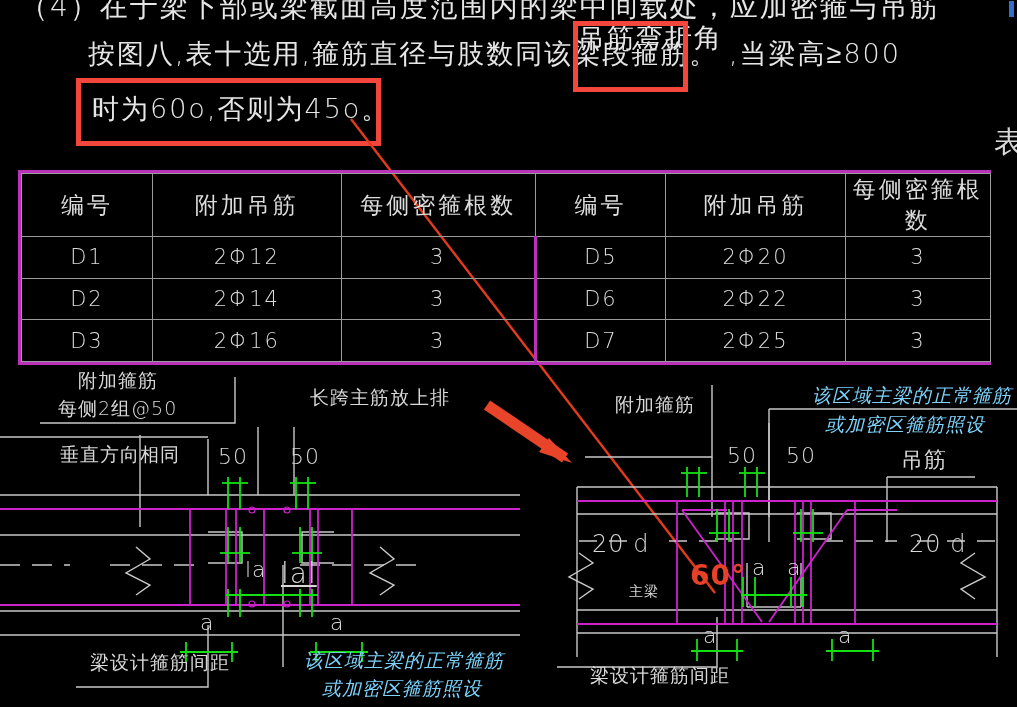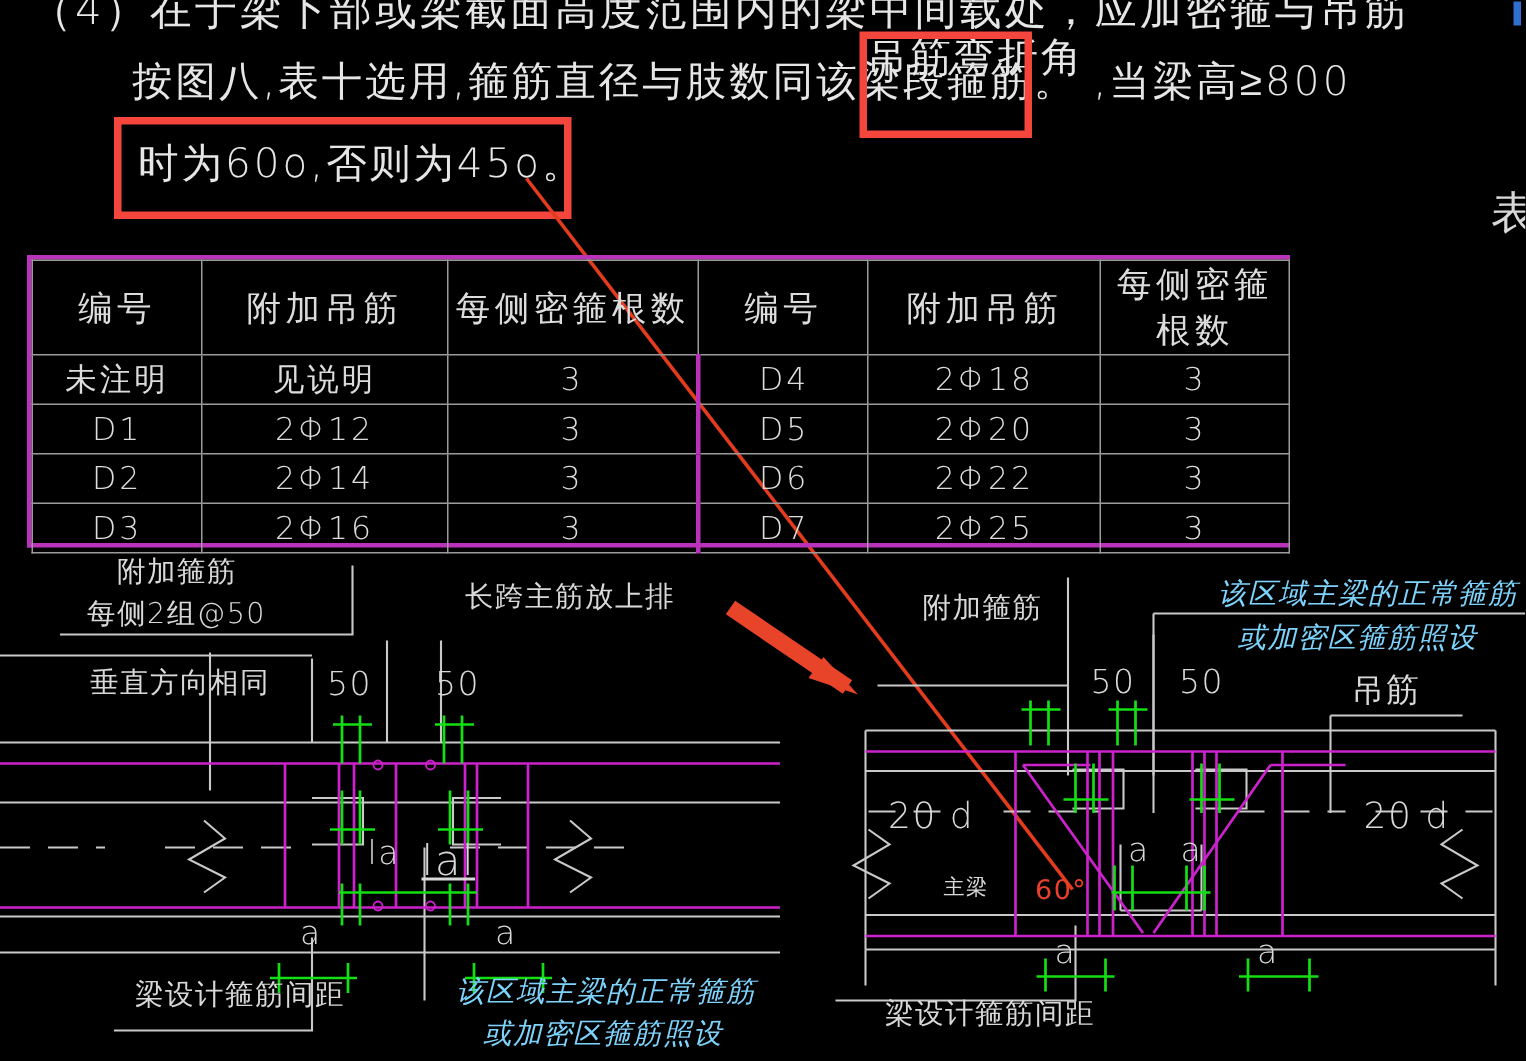--- a/index.html
+++ b/index.html
@@ -40,21 +40,21 @@
     border: 5px solid #f4463c;
     box-sizing: border-box;
     background: transparent;
   }
 
   
   #spec-table {
     position: absolute;
     left: 18px;
     top: 170px;
-    width: 842px;
+    width: 973px;
     height: 195px;
     border-top: 3px solid #b932b9;
     border-bottom: 3px solid #b932b9;
     border-left: 3px solid #b932b9;
     box-sizing: border-box;
   }
   #spec-table table {
     border-collapse: collapse;
     width: 100%;
     height: 100%;
@@ -126,28 +126,20 @@
           <th>编号</th>
           <th>附加吊筋</th>
           <th>每侧密箍根数</th>
           <th class="c-mid">编号</th>
           <th>附加吊筋</th>
           <th>每侧密箍根数</th>
         </tr>
       </thead>
       <tbody>
         <tr class="body-row">
-          <td>未注明</td>
-          <td>见说明</td>
-          <td>3</td>
-          <td class="c-mid">D4</td>
-          <td>2Φ18</td>
-          <td>3</td>
-        </tr>
-        <tr class="body-row">
           <td>D1</td>
           <td>2Φ12</td>
           <td>3</td>
           <td class="c-mid">D5</td>
           <td>2Φ20</td>
           <td>3</td>
         </tr>
         <tr class="body-row">
           <td>D2</td>
           <td>2Φ14</td>
@@ -349,20 +341,20 @@
 
   <div class="cadtxt" style="left:615px; top:392px; font-size:19px;">附加箍筋</div>
   <div class="cadtxt grn" style="left:812px; top:383px; font-size:19px;">该区域主梁的正常箍筋</div>
   <div class="cadtxt grn" style="left:825px; top:412px; font-size:19px;">或加密区箍筋照设</div>
   <div class="cadtxt" style="left:901px; top:445px; font-size:22px;">吊筋</div>
   <div class="cadtxt" style="left:727px; top:443px; font-size:22px;">50</div>
   <div class="cadtxt" style="left:786px; top:443px; font-size:22px;">50</div>
   <div class="cadtxt" style="left:592px; top:530px; font-size:24px;">20 d</div>
   <div class="cadtxt" style="left:909px; top:530px; font-size:24px;">20 d</div>
   <div class="cadtxt" style="left:610px; top:583px; font-size:14px;margin-left:19px;">主梁</div>
-  <div class="cadtxt red-t" style="left:690px; top:583px; font-size:18px; font-weight:400;">60°</div>
+  <div class="cadtxt red-t" style="left:690px; top:559px; font-size:28px; font-weight:700;">60°</div>
   <div class="cadtxt" style="left:752px; top:555px; font-size:22px;">a</div>
   <div class="cadtxt" style="left:787px; top:555px; font-size:22px;">a</div>
   <div class="cadtxt" style="left:703px; top:623px; font-size:22px;">a</div>
   <div class="cadtxt" style="left:838px; top:623px; font-size:22px;">a</div>
   <div class="cadtxt" style="left:590px; top:663px; font-size:19px;">梁设计箍筋间距</div>
 
 </div>
 
 </body></html>

